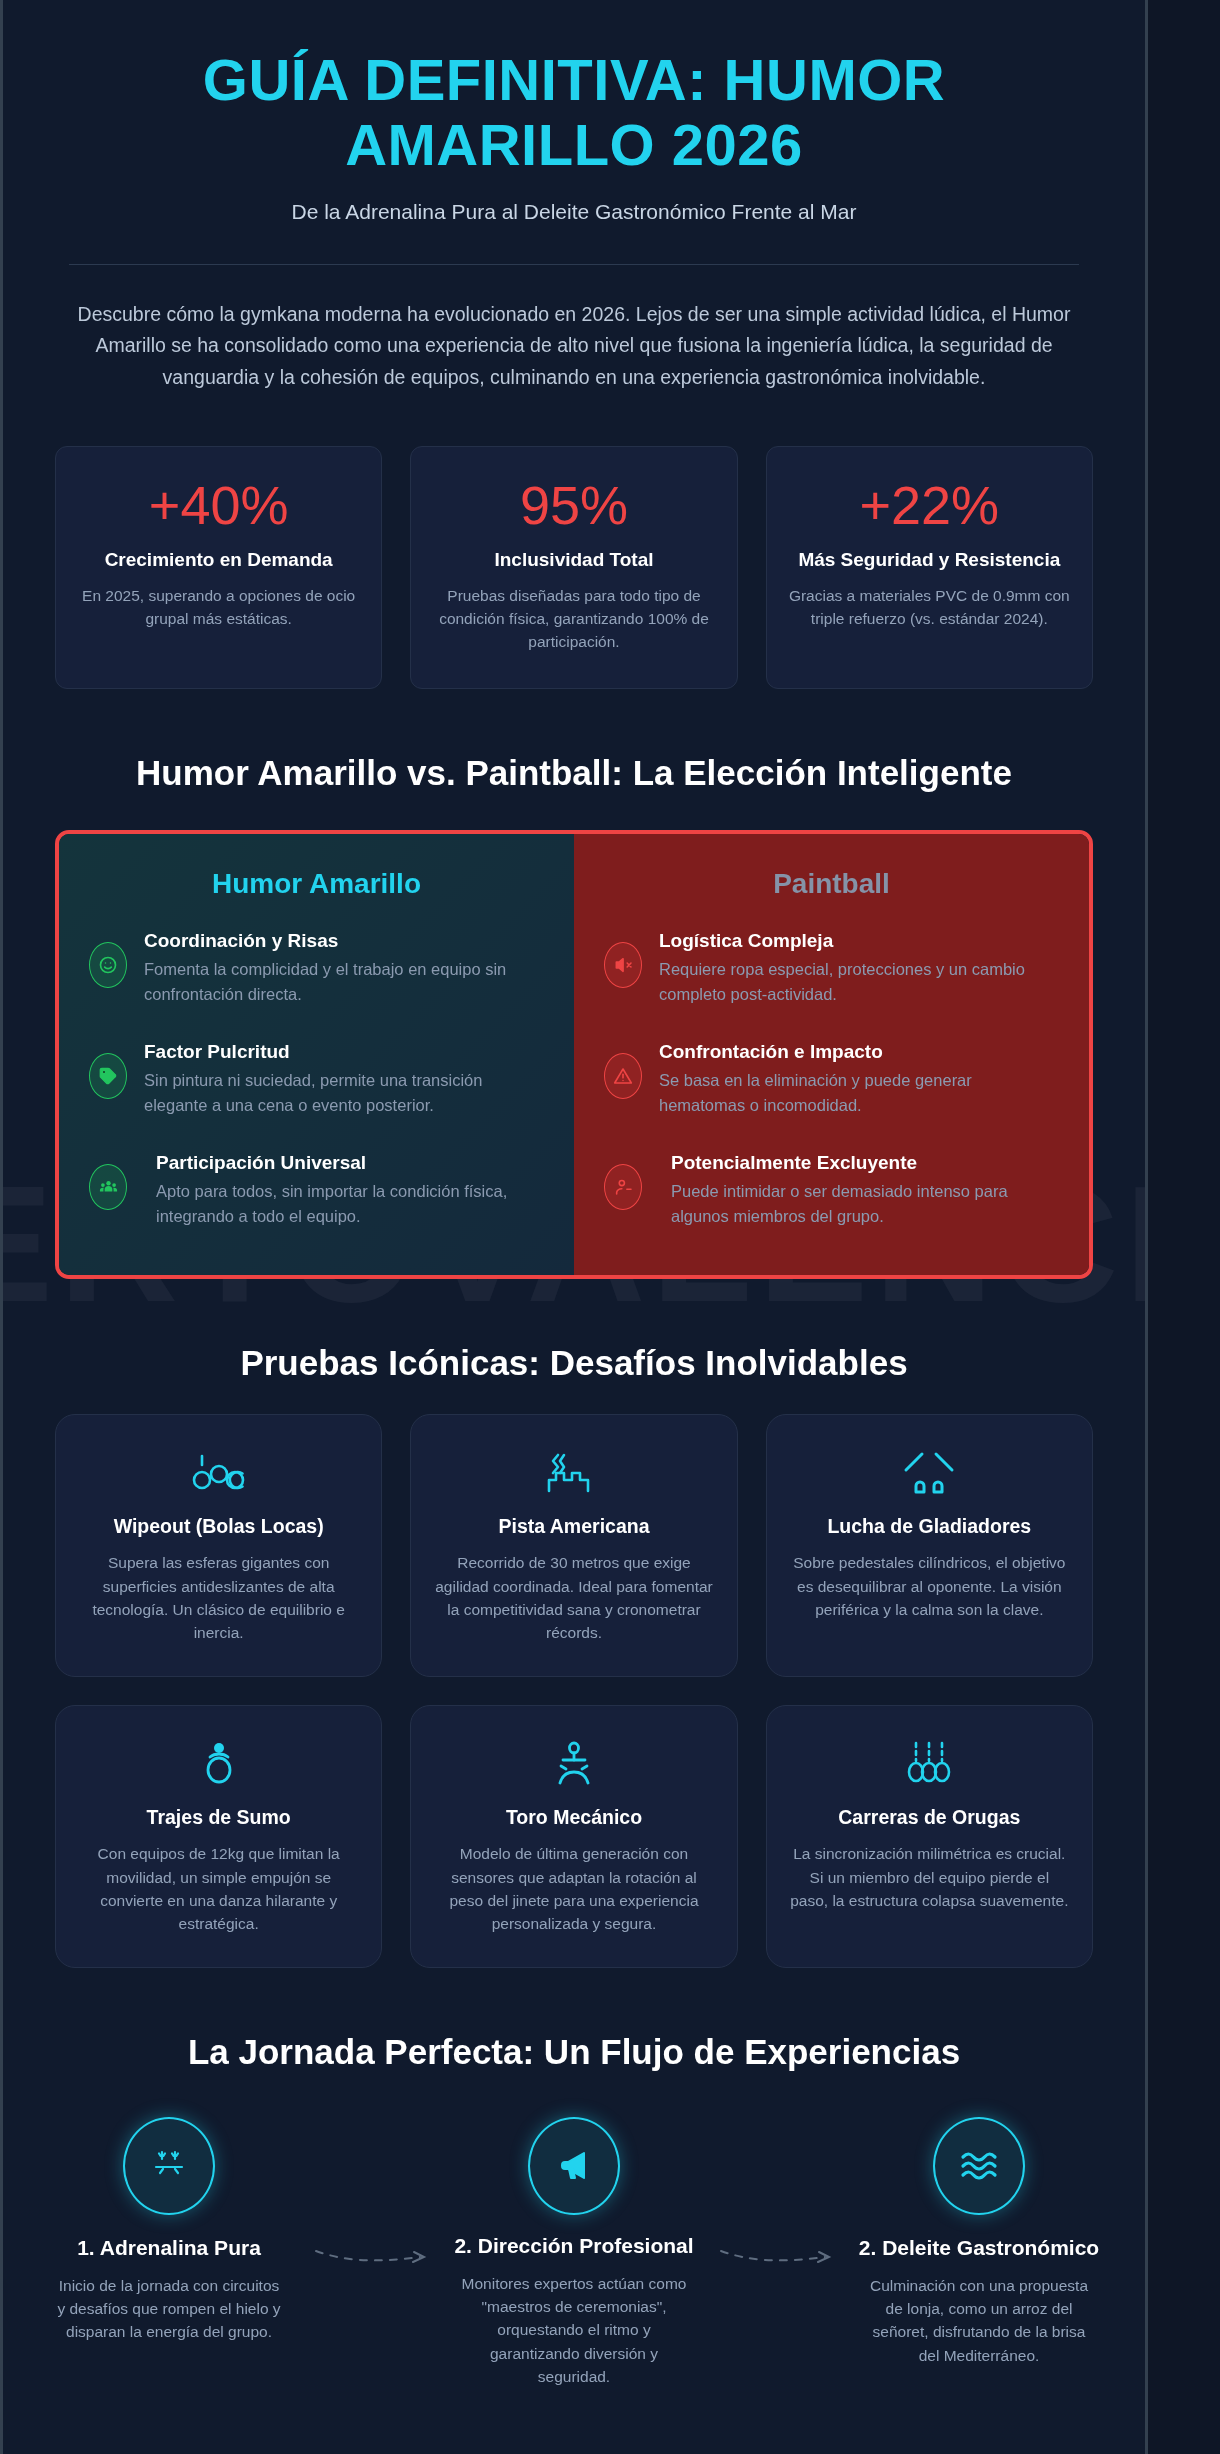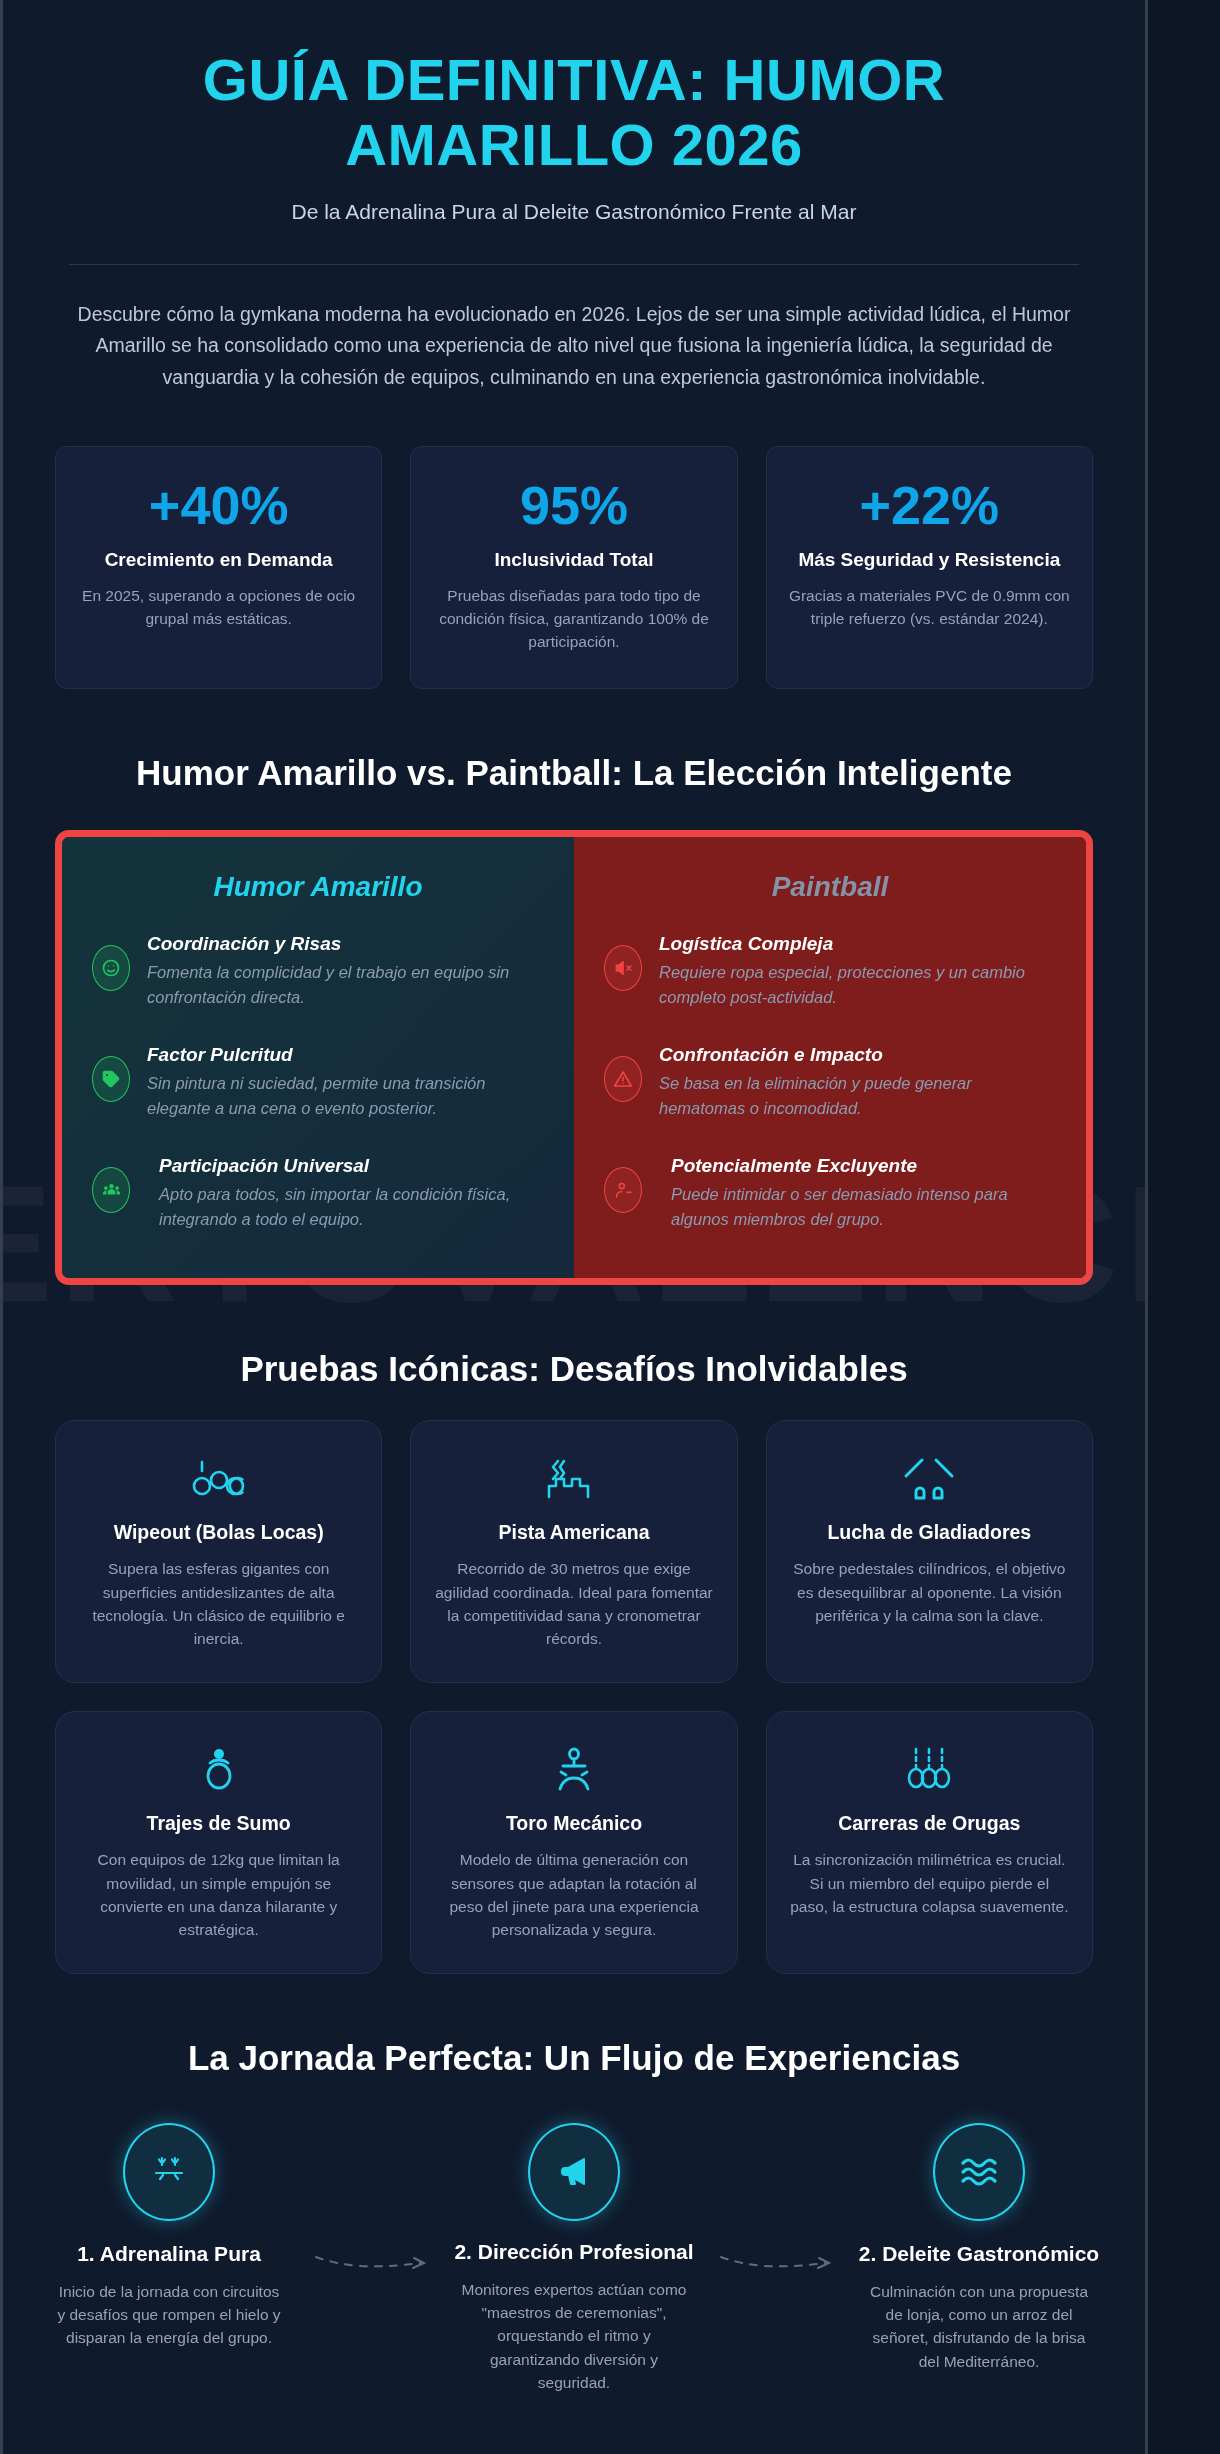--- a/index.html
+++ b/index.html
@@ -87,22 +87,22 @@
   .stat-card {
     flex: 1;
     background: #16203a;
     border: 1px solid #243049;
     border-radius: 12px;
     padding: 30px 22px 34px 22px;
     text-align: center;
   }
   .stat-value {
     font-size: 54px;
-    font-weight: 700;
-    color: #0ea5e9;
+    font-weight: 400;
+    color: #ef4444;
     line-height: 1.05;
   }
   .stat-label {
     margin-top: 14px;
     font-size: 19px;
     font-weight: 700;
     color: #ffffff;
     line-height: 1.32;
   }
   .stat-desc {
@@ -122,24 +122,23 @@
     line-height: 1.28;
     max-width: 960px;
   }
 
   
   .compare {
     margin-top: 34px;
     display: flex;
     border-radius: 14px;
     overflow: hidden;
-    border: 7px solid #ef4444;
+    border: 4px solid #ef4444;
     position: relative;
     z-index: 2;
-    font-style: italic;
   }
   .compare-col { flex: 1; padding: 34px 30px 40px 30px; }
   .compare-col.good {
     background: linear-gradient(135deg, #14343c 0%, #14293c 100%);
   }
   .compare-col.bad {
     background: #7f1d1d;
   }
   .compare-head {
     text-align: center;

